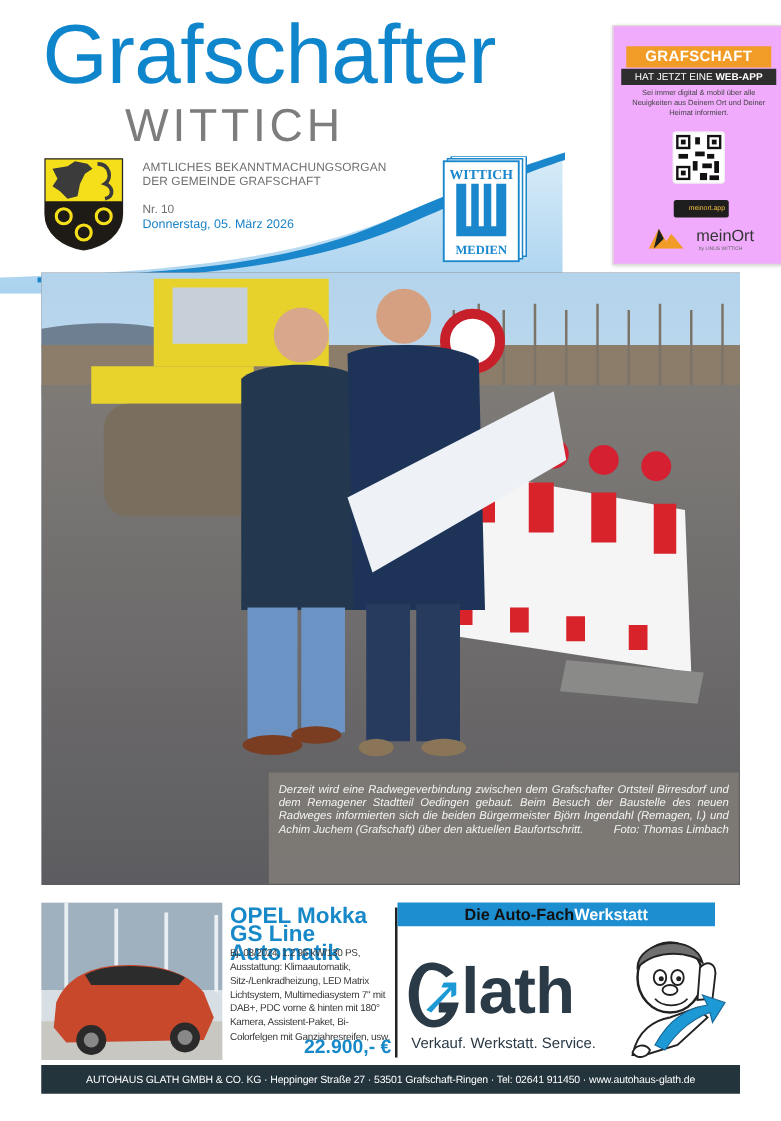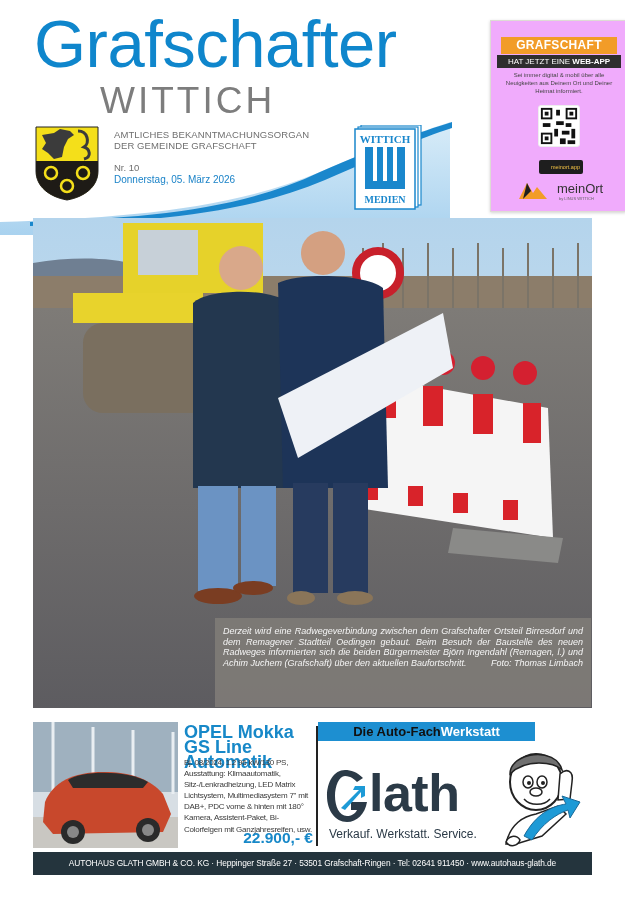--- a/index.html
+++ b/index.html
@@ -111,21 +111,21 @@
     font-size: 8px; line-height: 11.1px; color: #3a3a3a;
     letter-spacing: -0.25px;
   }
   .ad-price {
     position: absolute; left: 188px; top: 107px; width: 92px; text-align: right;
     font-size: 15.5px; color: #1788c8; font-weight: bold;
   }
   .ad-divider { position:absolute; left: 283px; top: 4px; width: 2px; height: 120px; background: #222; }
 
   .ad-banner {
-    position: absolute; left: 285px; top: 0; width: 217px; height: 19px;
+    position: absolute; left: 285px; top: 0; width: 254px; height: 19px;
     background: #1d8fd1; color: #111; font-weight: bold; font-size: 13px;
     text-align: center; line-height: 19px;
   }
   .ad-banner .w { color: #fff; }
   .ad-autohaus {
     position: absolute; left: 298px; top: 26px;
     font-size: 17px; letter-spacing: 7px; color: #2b3a47;
   }
   .ad-glath-g {
     position: absolute; left: 292px; top: 46px; width: 44px; height: 56px;

